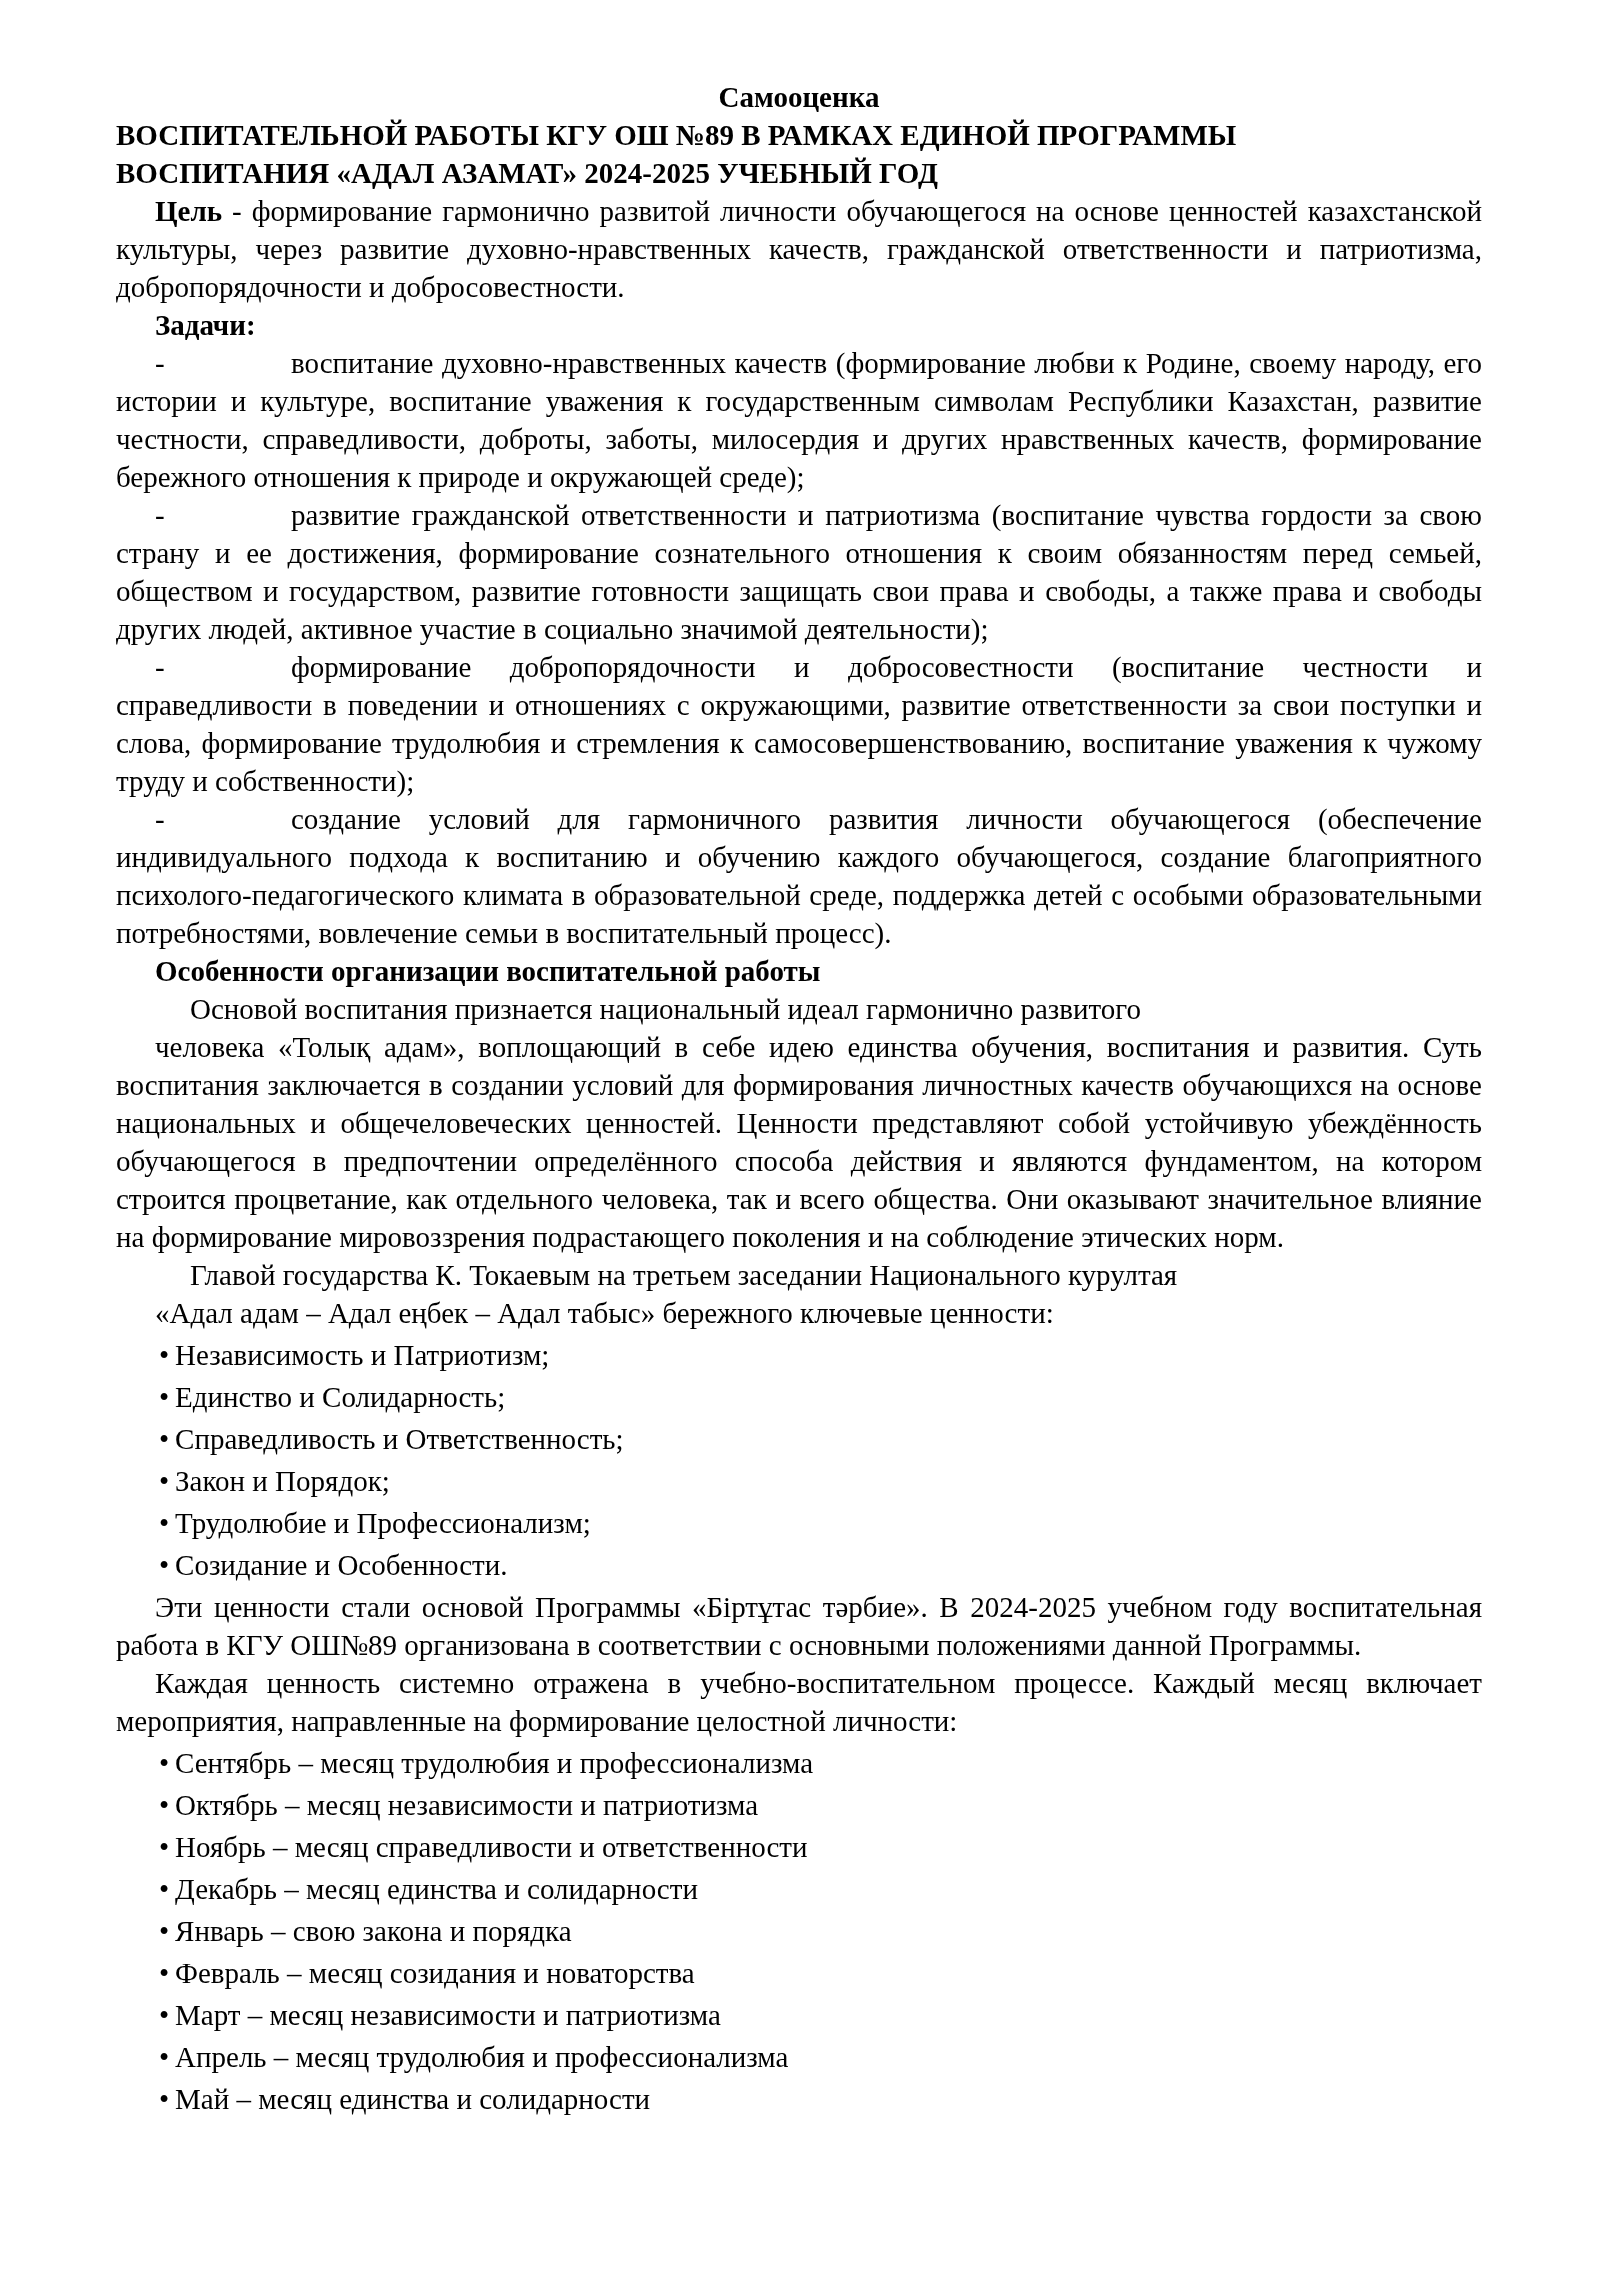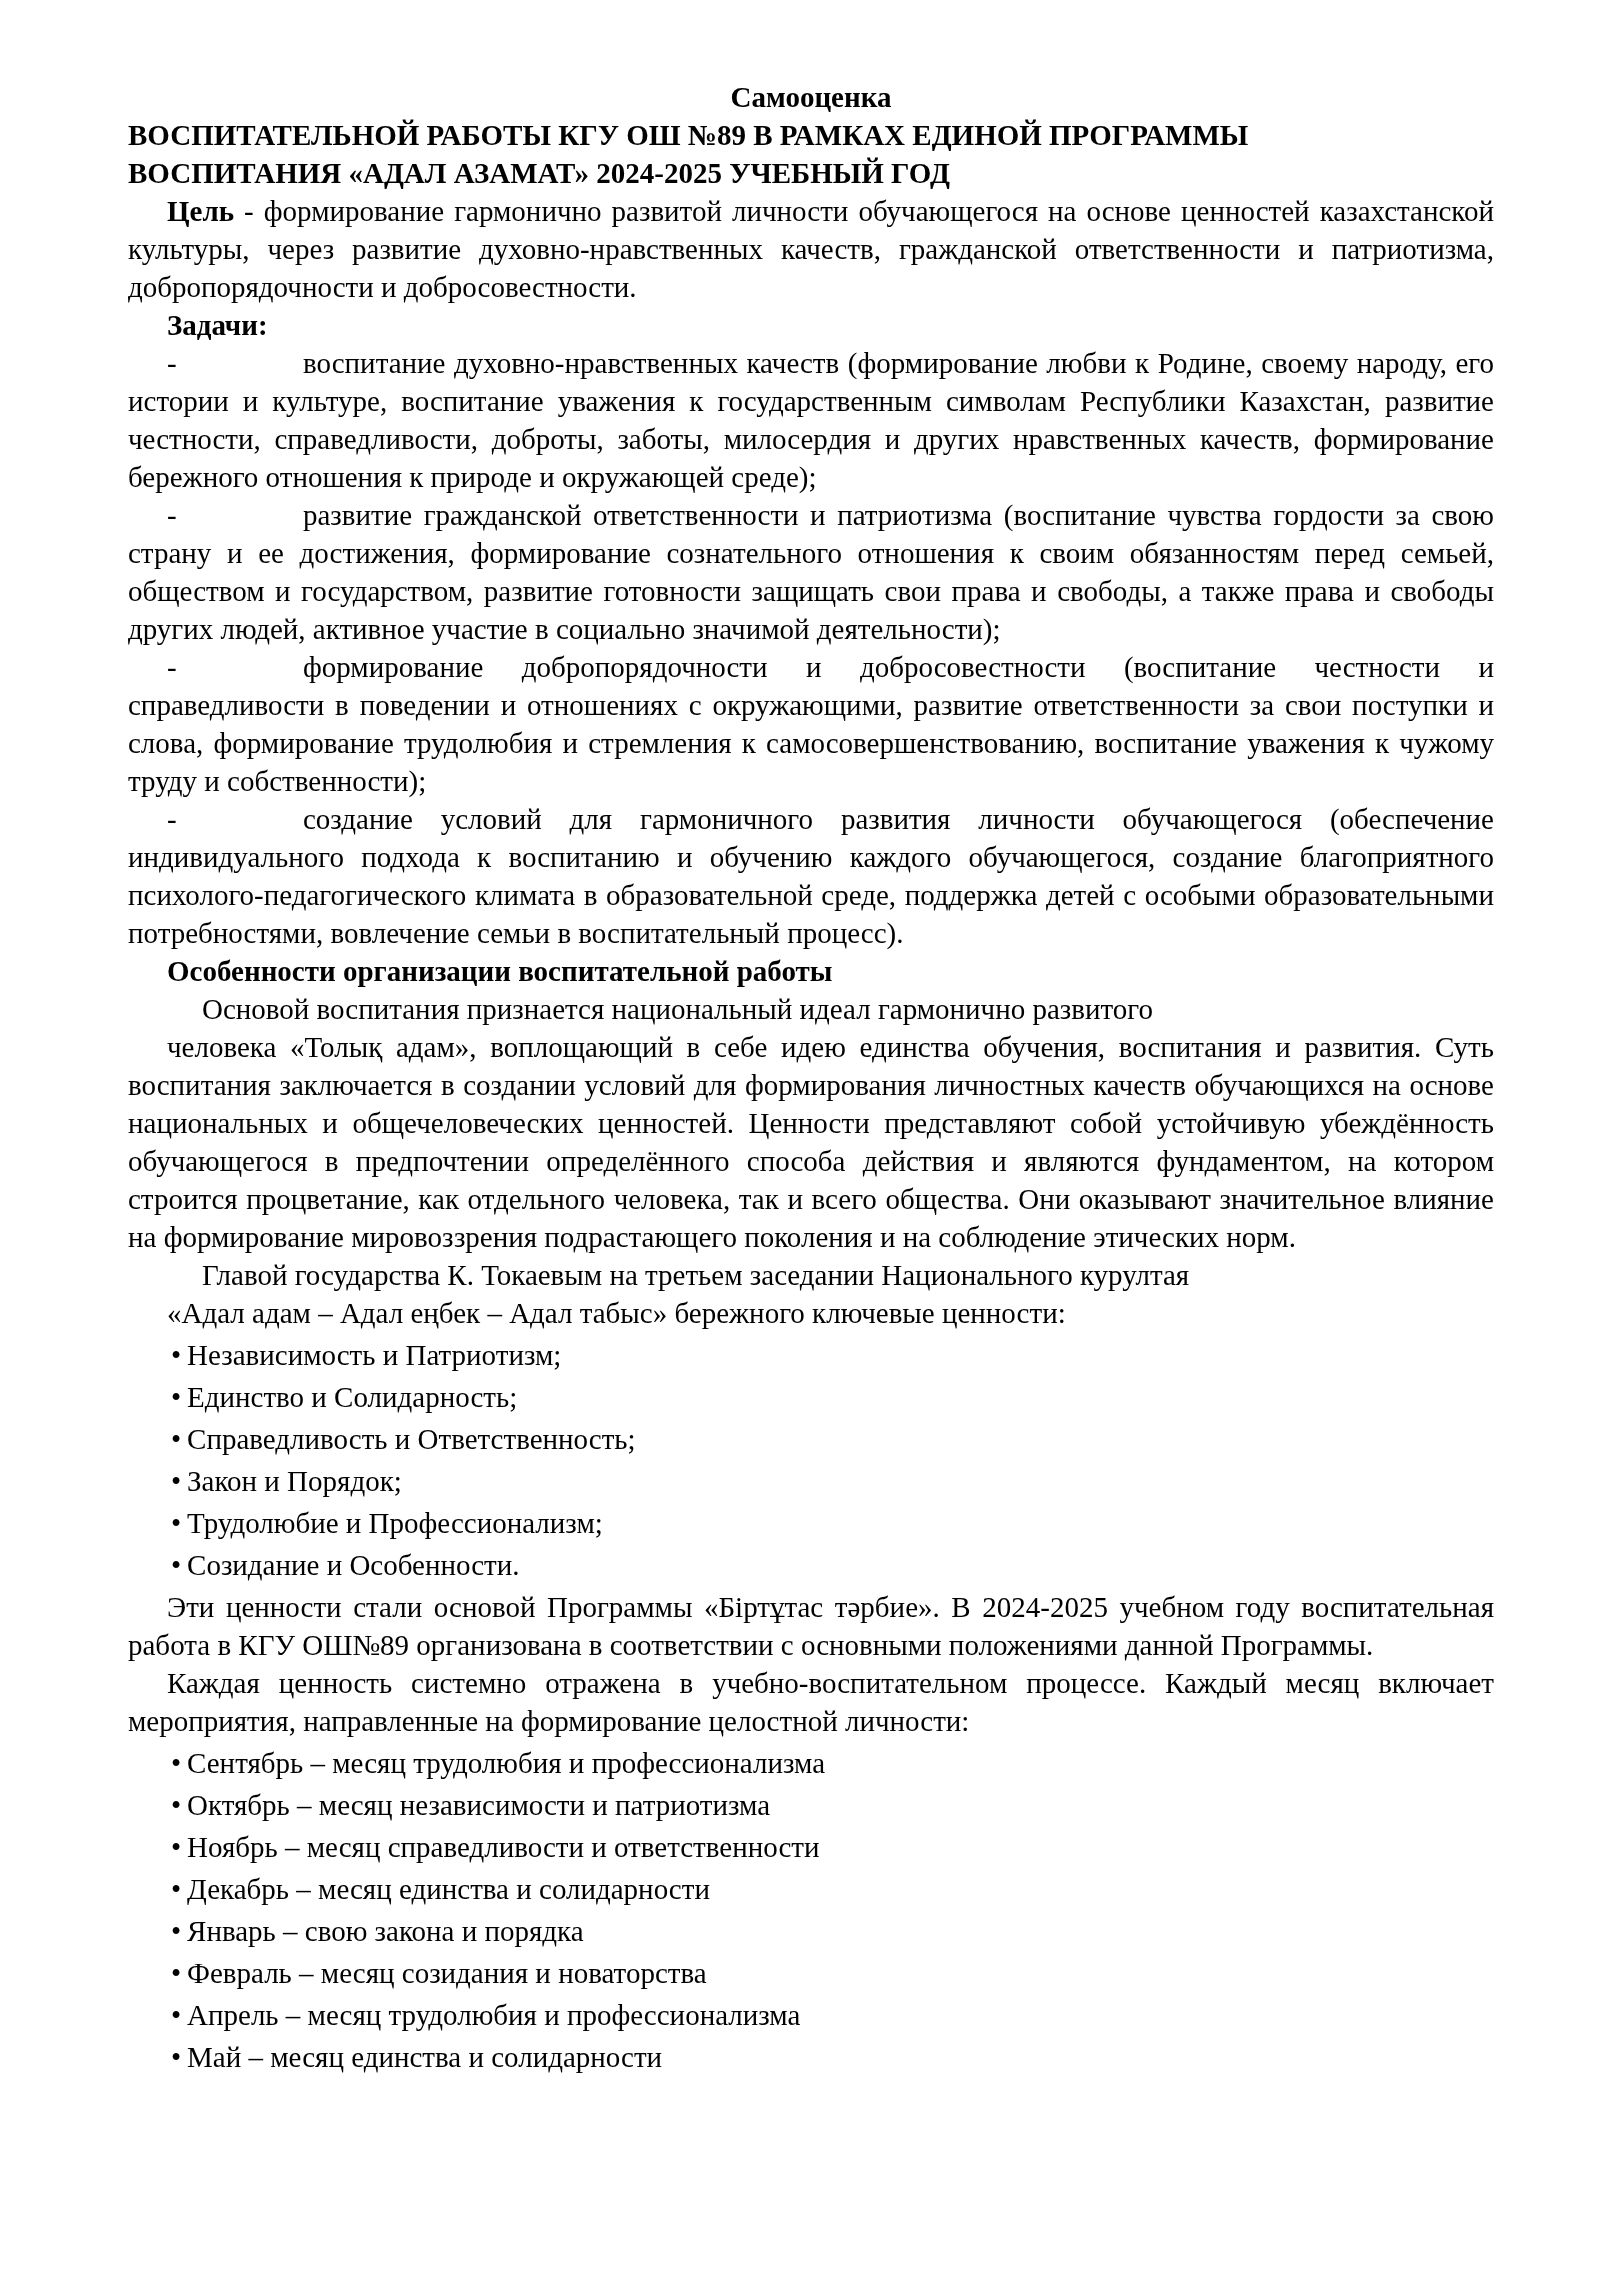--- a/index.html
+++ b/index.html
@@ -10,21 +10,21 @@
   body {
     width: 1621px;
     height: 2293px;
     position: relative;
     overflow: hidden;
     font-family: "Liberation Serif", "DejaVu Serif", serif;
     color: #000000;
   }
   .page {
     position: absolute;
-    left: 128px;
+    left: 116px;
     top: 78px;
     width: 1366px;
     font-size: 29px;
     line-height: 38px;
   }
   .title {
     text-align: center;
     font-weight: bold;
     margin: 0;
   }
@@ -91,18 +91,19 @@
   <p class="indent">Эти ценности стали основой Программы «Біртұтас тәрбие». В 2024-2025 учебном году воспитательная работа в КГУ ОШ№89 организована в соответствии с основными положениями данной Программы.</p>
   <p class="indent">Каждая ценность системно отражена в учебно-воспитательном процессе. Каждый месяц включает мероприятия, направленные на формирование целостной личности:</p>
 
   <ul class="bullet-list">
     <li><span class="bullet">•</span><span>Сентябрь – месяц трудолюбия и профессионализма</span></li>
     <li><span class="bullet">•</span><span>Октябрь – месяц независимости и патриотизма</span></li>
     <li><span class="bullet">•</span><span>Ноябрь – месяц справедливости и ответственности</span></li>
     <li><span class="bullet">•</span><span>Декабрь – месяц единства и солидарности</span></li>
     <li><span class="bullet">•</span><span>Январь – свою закона и порядка</span></li>
     <li><span class="bullet">•</span><span>Февраль – месяц созидания и новаторства</span></li>
+    <li><span class="bullet">•</span><span>Март – месяц независимости и патриотизма</span></li>
     <li><span class="bullet">•</span><span>Апрель – месяц трудолюбия и профессионализма</span></li>
     <li><span class="bullet">•</span><span>Май – месяц единства и солидарности</span></li>
   </ul>
 
 </div>
 
 
 </body></html>

